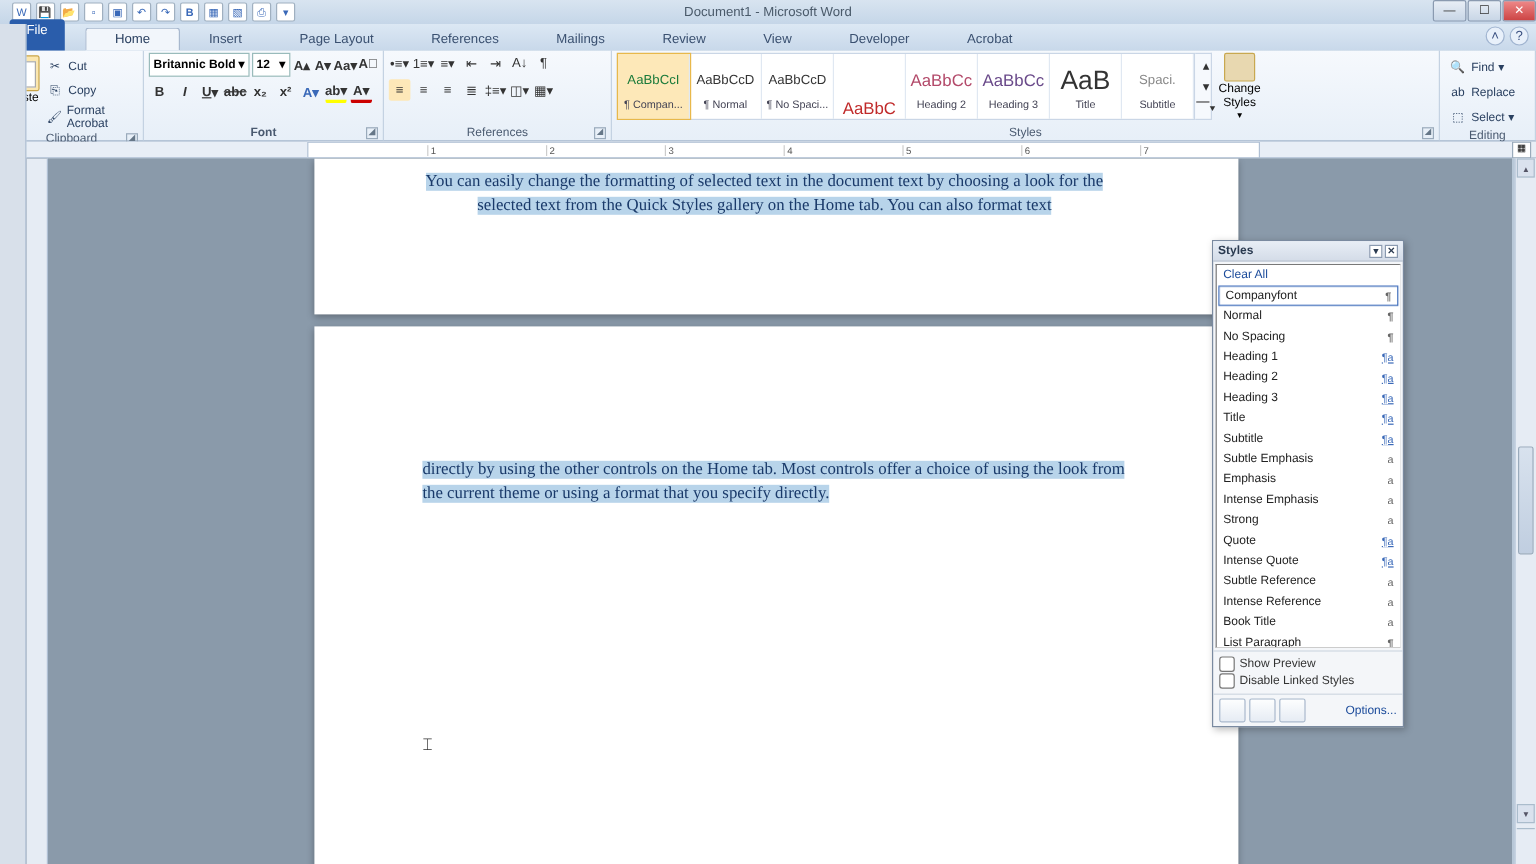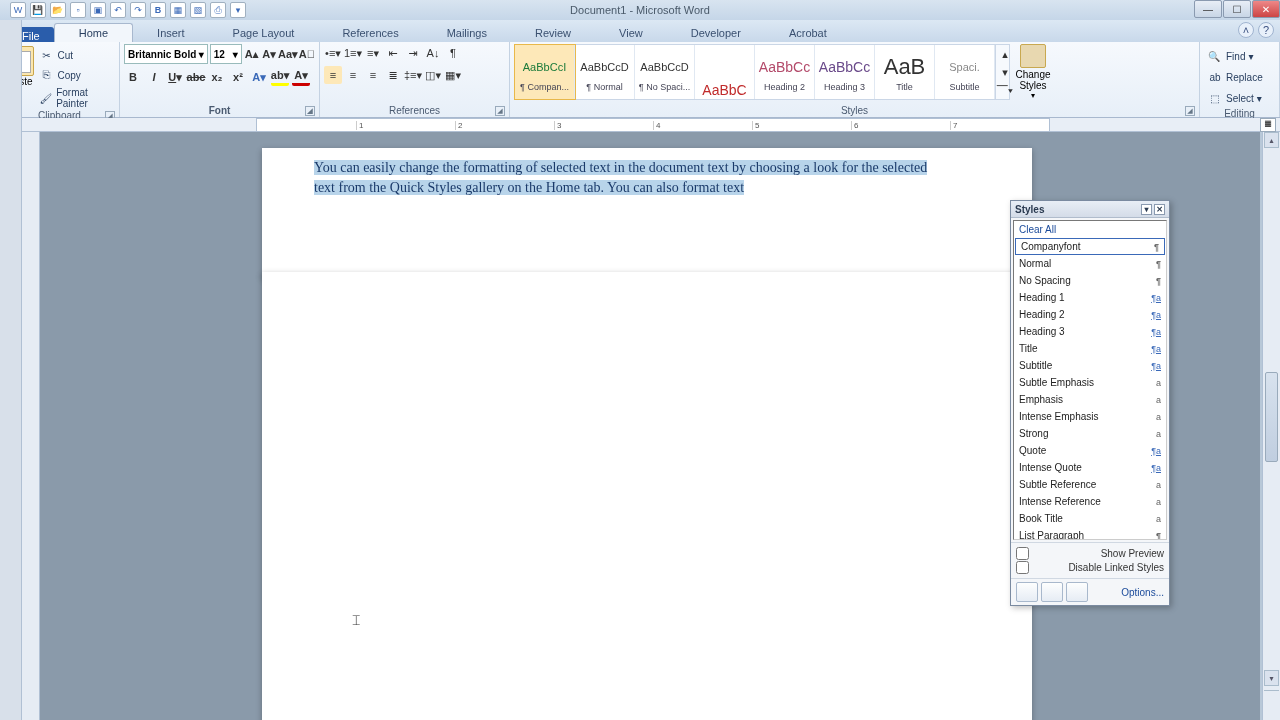--- a/index.html
+++ b/index.html
@@ -8,21 +8,21 @@
 
 .titlebar { height: 20px; background: linear-gradient(#d8e4f0,#c5d6e8); display: flex; align-items: center; justify-content: center; position: relative; font-size: 11px; color: #4a5a6a; }
 .titlebar .winbtns { position: absolute; right: 0; top: 0; display: flex; }
 .titlebar .winbtn { width: 28px; height: 18px; background: linear-gradient(#e8eef6,#c8d6e6); border: 1px solid #8a9ab0; border-radius: 2px; margin-left: 1px; display: flex; align-items: center; justify-content: center; font-size: 10px; color: #333; }
 .titlebar .winbtn.close { background: linear-gradient(#e88,#c44); color: #fff; }
 .qat { position: absolute; left: 10px; top: 2px; display: flex; gap: 4px; align-items: center; }
 .qat .qicon { width: 16px; height: 16px; background: #fff; border: 1px solid #a0b0c0; border-radius: 2px; font-size: 9px; display: flex; align-items: center; justify-content: center; color: #3a69b8; }
 
 
 .tabs { height: 22px; background: linear-gradient(#dce8f4,#c8d8ea); display: flex; align-items: flex-end; padding-left: 8px; font-size: 11px; position: relative; }
-.file-tab { background: #2a5dab; color: #fff; padding: 3px 14px 0 14px; border-radius: 3px 3px 0 0; margin-right: 0; }
+.file-tab { background: #2a5dab; color: #fff; padding: 3px 14px 11px 14px; border-radius: 3px 3px 0 0; margin-right: 17px; }
 .tab { padding: 3px 24px; color: #3a5070; cursor: default; }
 .tab.active { background: #f2f6fb; border: 1px solid #a8b8ce; border-bottom: none; border-radius: 3px 3px 0 0; color: #2a4060; }
 .tabs .help { position: absolute; right: 6px; top: 2px; display: flex; gap: 4px; }
 .tabs .help span { width: 16px; height: 16px; display: flex; align-items: center; justify-content: center; font-size: 11px; color: #3a5080; background: #e8f0fa; border-radius: 8px; border: 1px solid #a0b4d0; }
 
 
 .ribbon { height: 76px; background: linear-gradient(#f6f9fd,#e7eff8); border-bottom: 1px solid #a8b8ce; display: flex; font-size: 10px; }
 .group { border-right: 1px solid #c4d2e2; padding: 2px 4px 0 4px; display: flex; flex-direction: column; justify-content: space-between; }
 .group-label { text-align: center; color: #4a5a70; font-size: 10px; padding-bottom: 1px; position: relative; }
 .group-label .launcher { position: absolute; right: 0; bottom: 1px; width: 10px; height: 10px; border: 1px solid #9ab; font-size: 7px; line-height: 7px; color: #678; }
@@ -54,40 +54,40 @@
 
 
 .ruler-row { height: 14px; background: #e8eef6; border-bottom: 1px solid #b0c0d4; position: relative; }
 .hruler { position: absolute; left: 256px; right: 230px; top: 0; height: 14px; background: #fff; border: 1px solid #b0c0d4; display: flex; align-items: center; font-size: 8px; color: #555; }
 .hruler .tick { flex: 1; border-left: 1px solid #ccc; padding-left: 2px; }
 
 
 .docarea { position: absolute; left: 22px; right: 20px; top: 132px; bottom: 0; background: #8a9aaa; overflow: hidden; }
 .vruler { position: absolute; left: 0; top: 0; width: 18px; bottom: 0; background: #e6ecf4; border-right: 1px solid #b0c0d4; }
 .page { position: absolute; left: 240px; width: 770px; background: #fff; box-shadow: 0 2px 6px rgba(0,0,0,0.3); }
-.page1 { top: 16px; height: 130px; padding: 10px 90px 0 52px; }
+.page1 { top: 0; height: 130px; padding: 10px 90px 0 70px; text-align: center; }
 .page2 { top: 140px; height: 560px; padding: 110px 90px 0 90px; }
 .doctext { font-family: Georgia, serif; font-size: 14px; color: #1a3a6a; line-height: 1.35; }
 .highlight { background: #b8d4ea; }
 .cursor-glyph { position: absolute; font-size: 14px; color: #333; }
 
 
 .styles-pane { position: absolute; right: 110px; top: 200px; width: 160px; background: #f4f6f9; border: 1px solid #7a8aa0; box-shadow: 2px 2px 6px rgba(0,0,0,0.25); font-size: 10px; }
 .styles-pane .hdr { height: 17px; background: linear-gradient(#e8eef6,#d4dce8); padding: 1px 4px; display: flex; justify-content: space-between; align-items: center; color: #2a3a50; font-weight: bold; border-bottom: 1px solid #b0bccc; }
 .styles-pane .hdr .ctl { display: flex; gap: 2px; }
 .styles-pane .hdr .ctl span { width: 11px; height: 11px; border: 1px solid #8a9ab0; font-size: 8px; display: flex; align-items: center; justify-content: center; background: #fff; }
 .styles-list { max-height: 320px; overflow-y: auto; background: #fff; border: 1px inset #ccc; margin: 2px; }
 .style-row { display: flex; justify-content: space-between; padding: 1px 5px; align-items: center; height: 17px; color: #222; }
 .style-row.clear { color: #1a4a9a; }
 .style-row.selected { background: #fff; border: 1px solid #3a69b8; margin: 0 1px; }
 .style-row .marker { font-size: 9px; color: #666; }
 .style-row .marker.para { font-weight: bold; }
 .style-row .marker.linked { text-decoration: underline; color: #3a69b8; }
 .pane-bottom { padding: 3px 5px; border-top: 1px solid #d0d8e2; }
-.pane-bottom label { display: flex; align-items: center; gap: 4px; color: #333; margin: 1px 0; justify-content: space-between; }
+.pane-bottom label { display: flex; align-items: center; gap: 4px; color: #333; margin: 1px 0; }
 .pane-icons { display: flex; justify-content: space-between; align-items: center; padding: 3px 5px; border-top: 1px solid #d0d8e2; }
 .pane-icons .picon { width: 22px; height: 20px; border: 1px solid #a8b8cc; background: linear-gradient(#fdfefe,#e6ecf4); border-radius: 2px; }
 .pane-icons .opts { color: #1a4a9a; font-size: 10px; }
 
 
 .vscroll { position: absolute; right: 0; top: 132px; bottom: 0; width: 18px; background: #e6ecf4; border-left: 1px solid #b0c0d4; }
 .vscroll .thumb { position: absolute; left: 2px; right: 2px; top: 240px; height: 90px; background: linear-gradient(#d8e2ee,#c0cee0); border: 1px solid #9ab; border-radius: 2px; }
 .vscroll .arrow { position: absolute; left: 1px; right: 1px; height: 16px; background: #dae2ee; border: 1px solid #aabccc; display: flex; align-items: center; justify-content: center; font-size: 8px; color: #556; }
 .vscroll .arrow.up { top: 0; }
 .vscroll .arrow.down { bottom: 34px; }
@@ -153,21 +153,21 @@
         <span class="rbtn">
             <span class="ico16">✂</span>
             <span>Cut</span>
           </span>
         <span class="rbtn">
             <span class="ico16">⎘</span>
             <span>Copy</span>
           </span>
         <span class="rbtn">
             <span class="ico16">🖌</span>
-            <span>Format Painter</span>
+            <span>Format Acrobat</span>
           </span>
       </div>
     </div>
     <div class="group-label"><span>Clipboard</span><span class="launcher">◢</span></div>
   </div>
 
   <div class="group font-grp">
     <div>
       <div class="font-row1">
         <div class="fontname">
@@ -307,20 +307,21 @@
 </div>
 
 <div class="left-gutter"></div>
 
 <div class="docarea">
   <div class="vruler"></div>
   <div class="page page1">
     <span class="doctext highlight">You can easily change the formatting of selected text in the document text by choosing a look for the selected text from the Quick Styles gallery on the Home tab. You can also format text</span>
   </div>
   <div class="page page2">
+    <span class="doctext highlight">directly by using the other controls on the Home tab. Most controls offer a choice of using the look from the current theme or using a format that you specify directly.</span>
     <span class="cursor-glyph" style="left:90px;top:340px;">⌶</span>
   </div>
 </div>
 
 <div class="vscroll">
   <div class="arrow up">▴</div>
   <div class="thumb"></div>
   <div class="arrow down">▾</div>
   <div class="nav"></div>
 </div>

